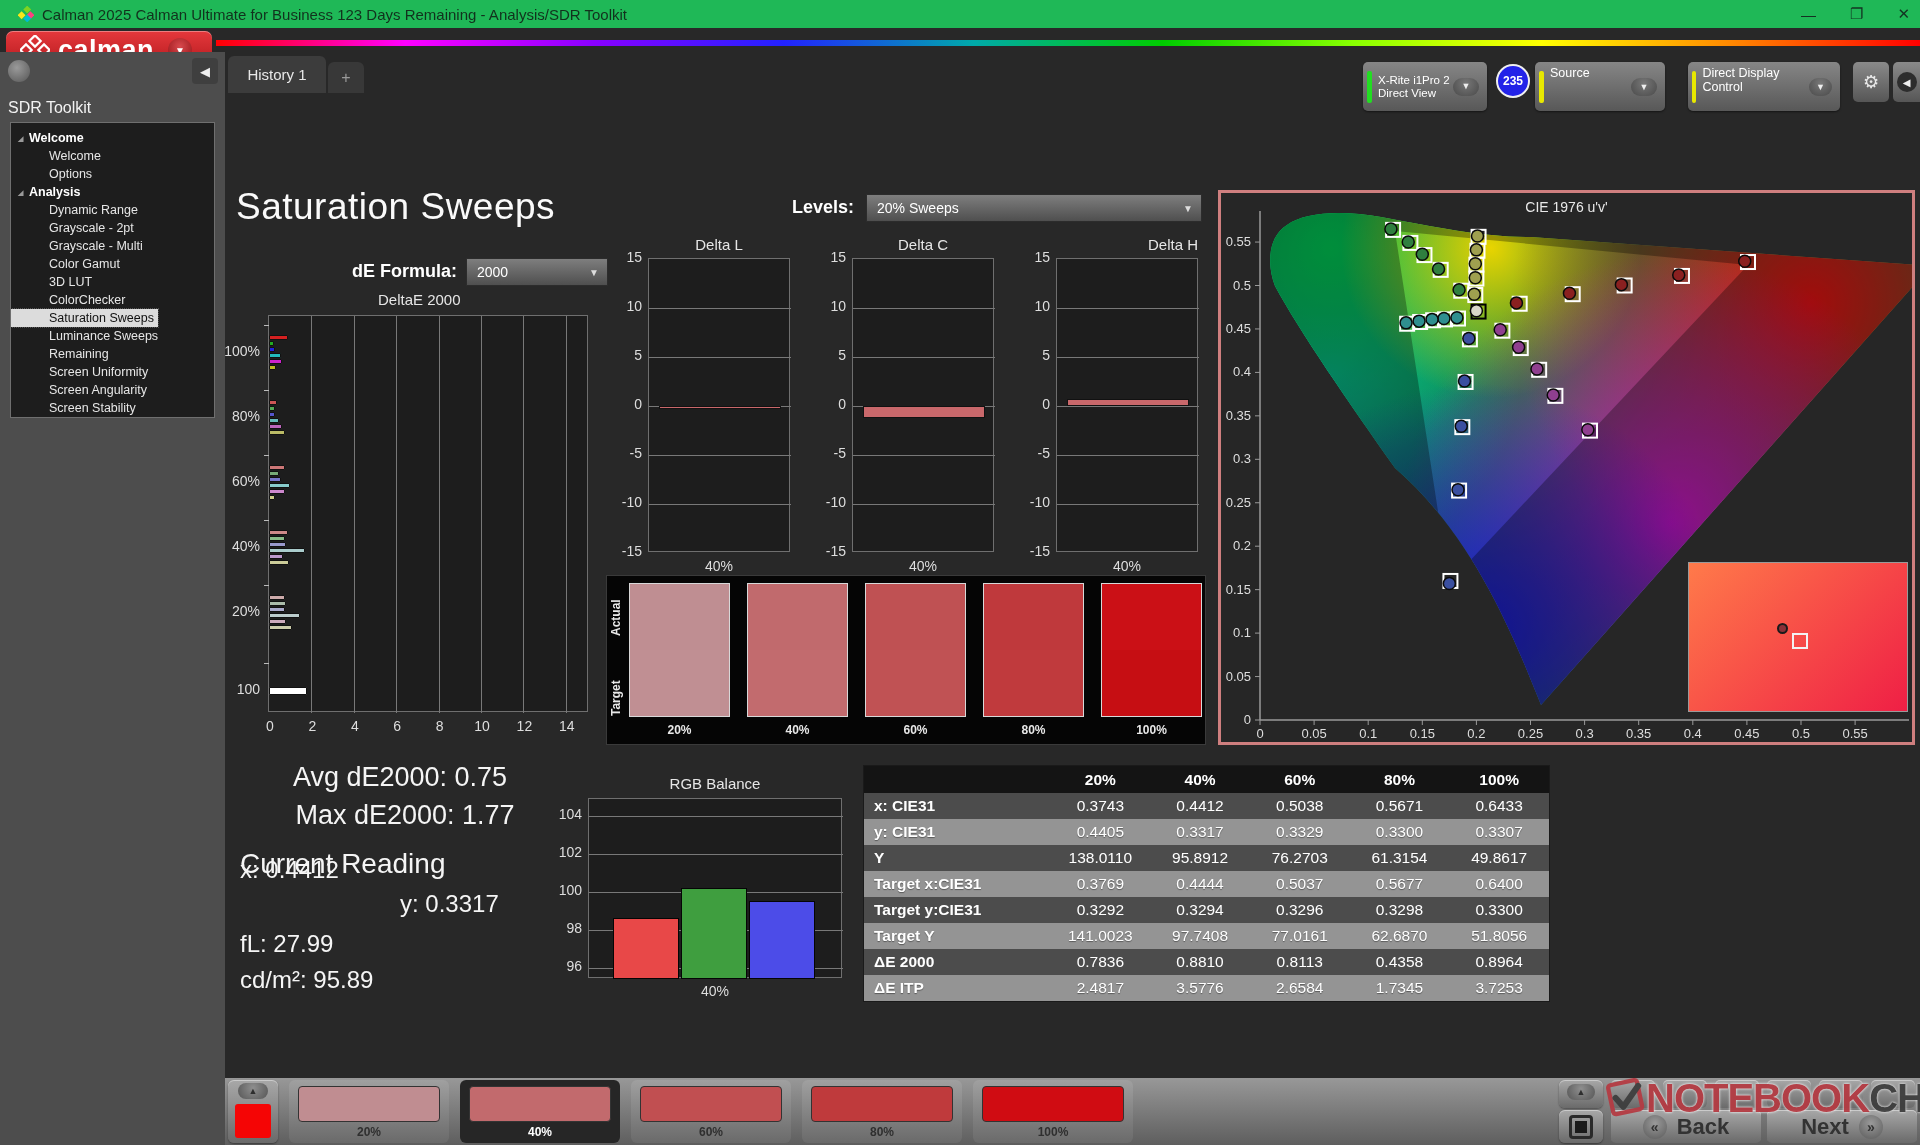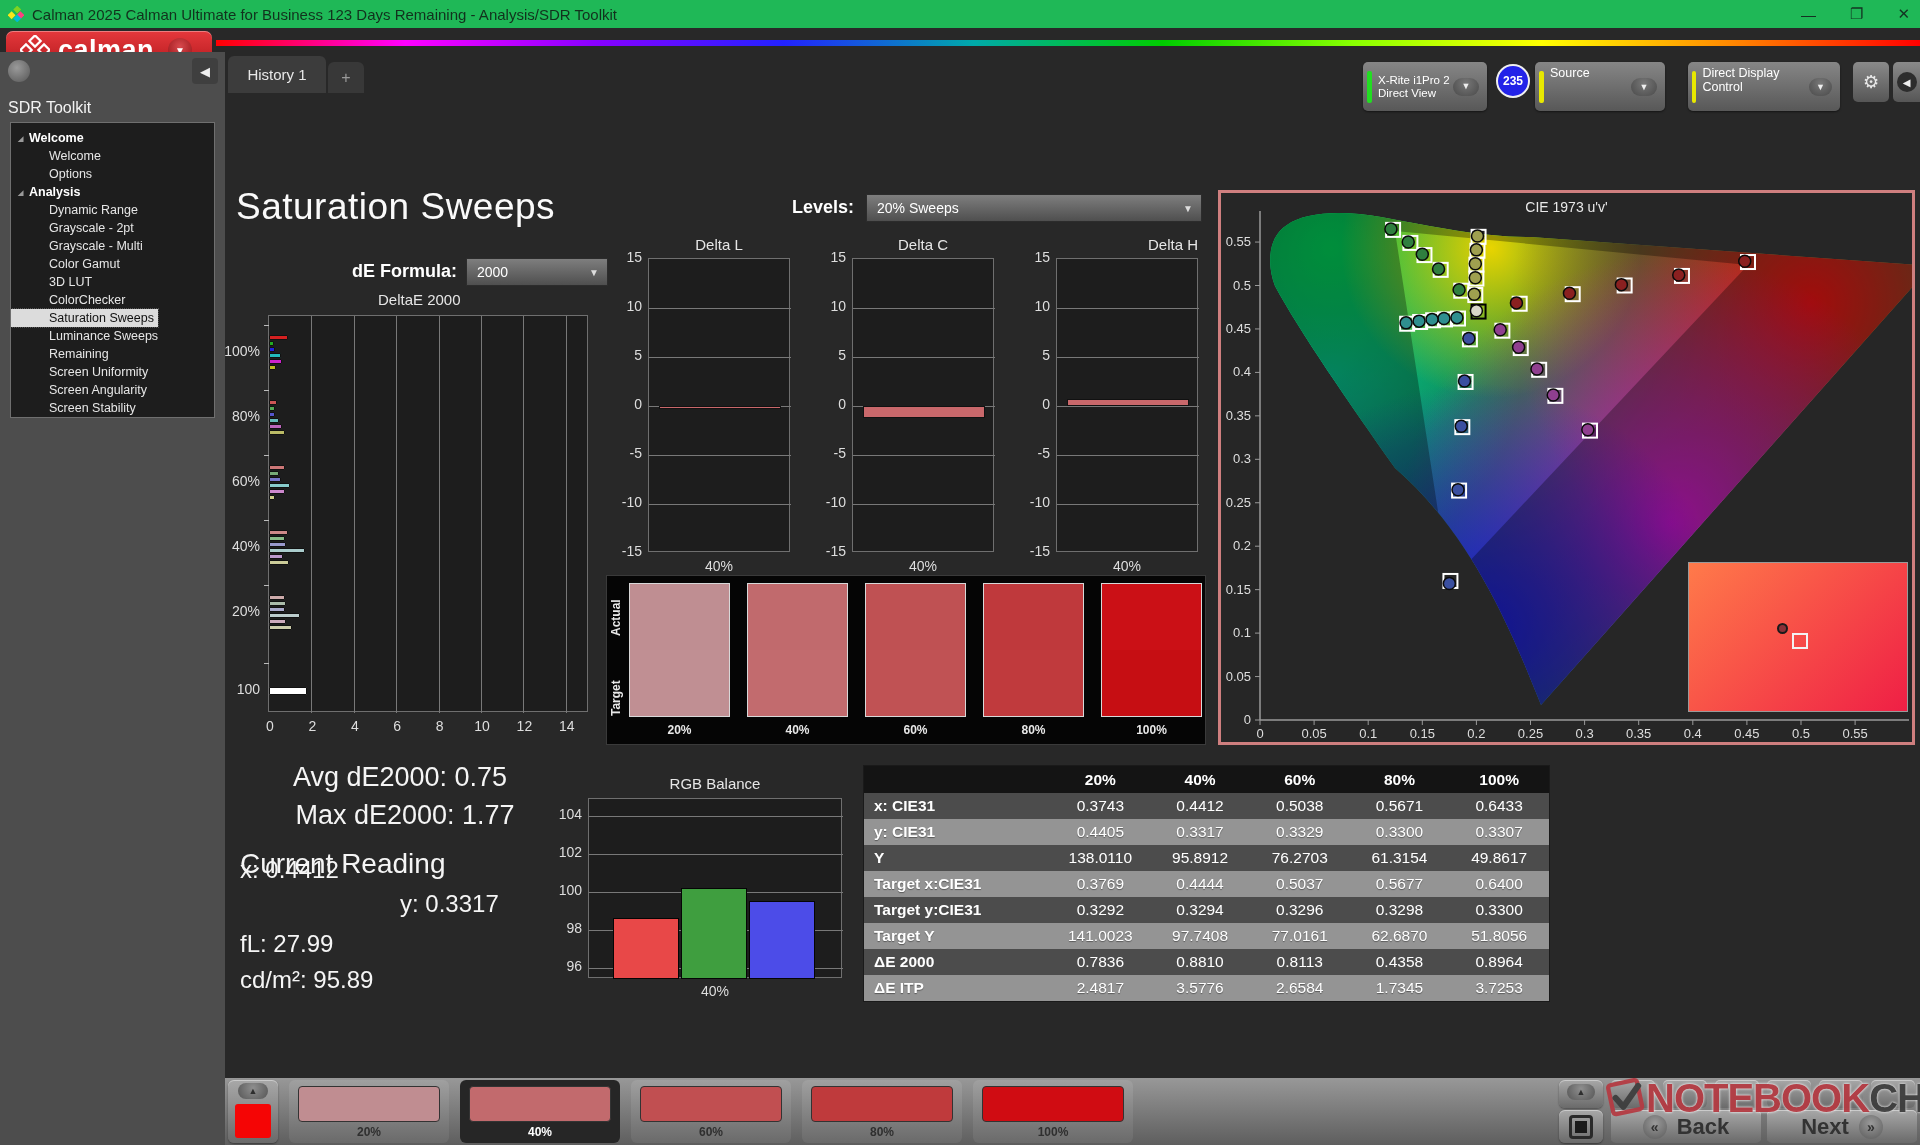--- a/index.html
+++ b/index.html
@@ -3,21 +3,21 @@
 <meta charset="utf-8">
 <style>
   * { margin:0; padding:0; box-sizing:border-box; }
   html,body { width:1920px; height:1145px; background:#282828; overflow:hidden;
     font-family:"Liberation Sans", sans-serif; }
   .abs { position:absolute; }
   #stage { position:relative; width:1920px; height:1145px; background:#282828; }
 
   
   #titlebar { left:0; top:0; width:1920px; height:28px; background:#1fb857;
-    display:flex; align-items:center; color:#12311d; font-size:15px; }
+    display:flex; align-items:center; color:#12311d; font-size:15px;padding-left:10px; }
   #title-logo { width:16px; height:16px; margin:0 8px 0 8px; }
   #win-controls { position:absolute; right:10px; top:0; height:28px; display:flex; gap:34px;
     align-items:center; color:#143122; font-size:15px; }
   #win-controls span { cursor:default; }
 
   
   #logo-btn { left:6px; top:31px; width:206px; height:38px; border-radius:7px;
     background:linear-gradient(#e5383c,#b2181c); display:flex; align-items:center;
     box-shadow:inset 0 1px 0 rgba(255,255,255,.35); }
   #logo-mark { margin-left:14px; }
@@ -302,21 +302,21 @@
       </div>
       <div class="sw-label" style="left: 376px;">80%</div>
       <div class="sw" style="left: 494px;">
         <div class="half" style="background: rgb(203, 16, 22);"></div>
         <div class="half" style="background: rgb(198, 14, 19);"></div>
       </div>
       <div class="sw-label" style="left: 494px;">100%</div>
     </div>
 
   <div id="cie-panel" class="abs">
-    <div id="cie-title">CIE 1973 u'v'</div>
+    <div id="cie-title">CIE 1976 u'v'</div>
     <svg id="cie-svg" width="691" height="549" viewBox="0 0 691 549">
       <defs>
         <clipPath id="horseclip">
             <path d="M 320 512 C 295 450 255 345 174 275 C 130 213 77 136 54 93 C 47 75 45 45 66 32 C 84 19 120 17 160 24 C 220 35 260 44 310 44 L 710 73 Z"></path>
           </clipPath>
         <radialGradient id="gGreen" gradientUnits="userSpaceOnUse" cx="110" cy="55" r="210">
           <stop offset="0" stop-color="#0c5"></stop>
             <stop offset="1" stop-color="#0c5" stop-opacity="0"></stop>
         </radialGradient>
         <radialGradient id="gCyan" gradientUnits="userSpaceOnUse" cx="110" cy="180" r="190">

